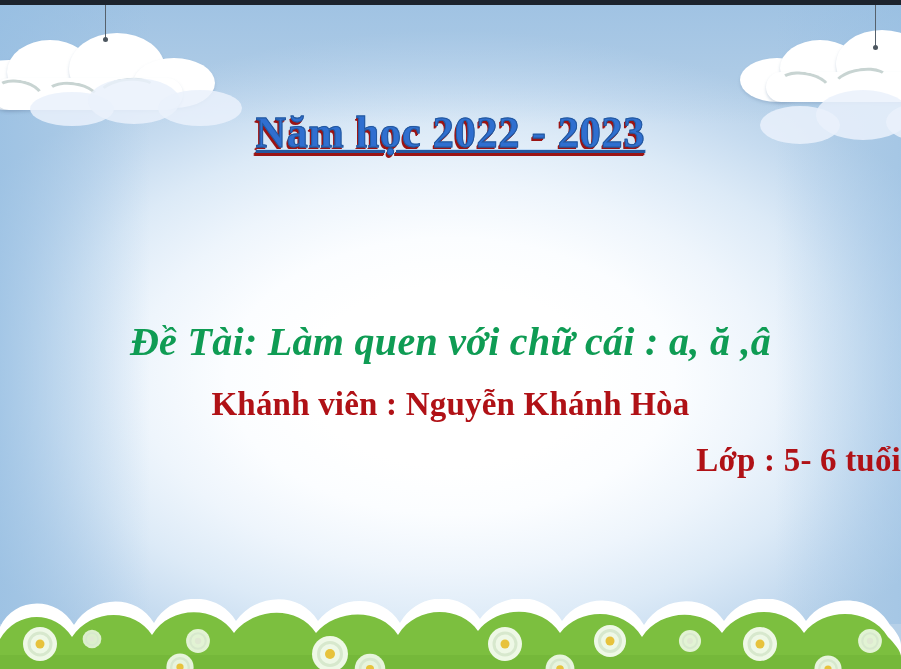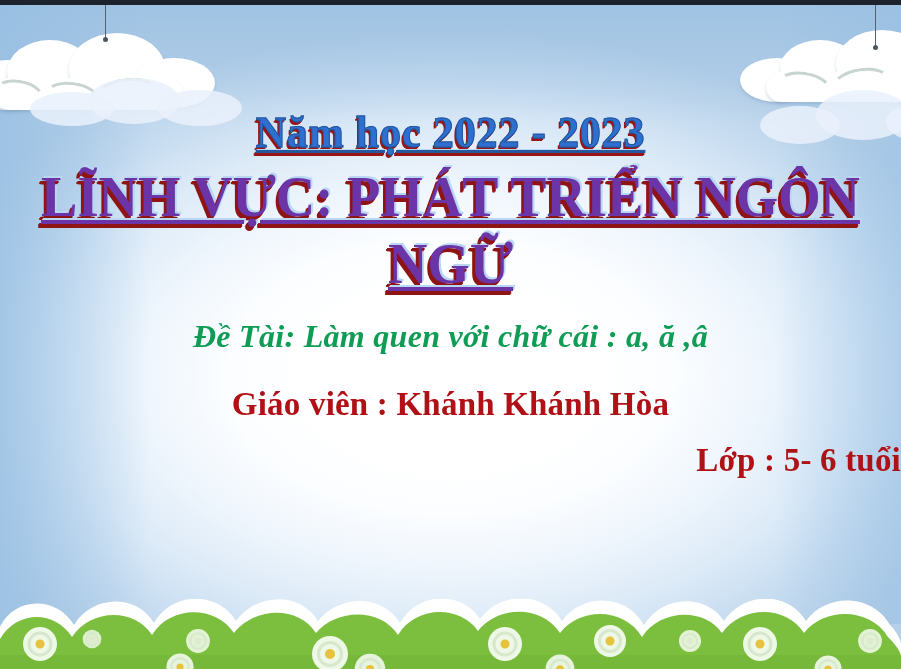--- a/index.html
+++ b/index.html
@@ -144,21 +144,21 @@
     position: absolute;
     left: 0; top: 318px;
     width: 901px;
     text-align: center;
     z-index: 20;
   }
   .topic-text {
     font-family: "Liberation Serif", serif;
     font-weight: bold;
     font-style: italic;
-    font-size: 32px;
+    font-size: 40px;
     color: #0f9c54;
     letter-spacing: .3px;
     margin-top: 30px;
   }
 
   .teacher-line {
     position: absolute;
     left: 0; top: 386px;
     width: 901px;
     text-align: center;
@@ -253,30 +253,27 @@
   <div class="cloud soft" style="left:760px; top:88px; width:200px; height:56px;">
     <div class="puff" style="left:0px;   top:18px; width:80px;  height:38px;"></div>
     <div class="puff" style="left:56px;  top:2px;  width:94px;  height:50px;"></div>
     <div class="puff" style="left:126px; top:14px; width:80px;  height:40px;"></div>
   </div>
 
   <div class="year-line">
     <span class="year-text">Năm học 2022 - 2023</span>
   </div>
 
-  <div class="subject-line">
-    <span class="subject-text">LĨNH VỰC: PHÁT TRIỂN NGÔN NGỮ</span>
-  </div>
 
   <div class="topic-line">
     <span class="topic-text">Đề Tài: Làm quen với chữ cái : a, ă ,â</span>
   </div>
 
   <div class="teacher-line">
-    <span class="red-text">Giáo viên : Khánh Khánh Hòa</span>
+    <span class="red-text">Khánh viên : Nguyễn Khánh Hòa</span>
   </div>
 
   <div class="class-line">
     <span class="red-text">Lớp : 5- 6 tuổi</span>
   </div>
 
   <div class="grass-wrap">
     <svg class="grass-svg" width="901" height="70" viewBox="0 0 901 70">
 
       <path fill="#ffffff" d="M0,28

